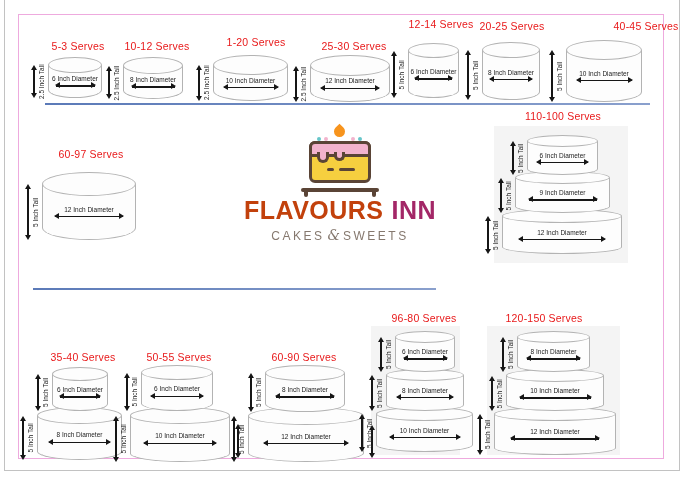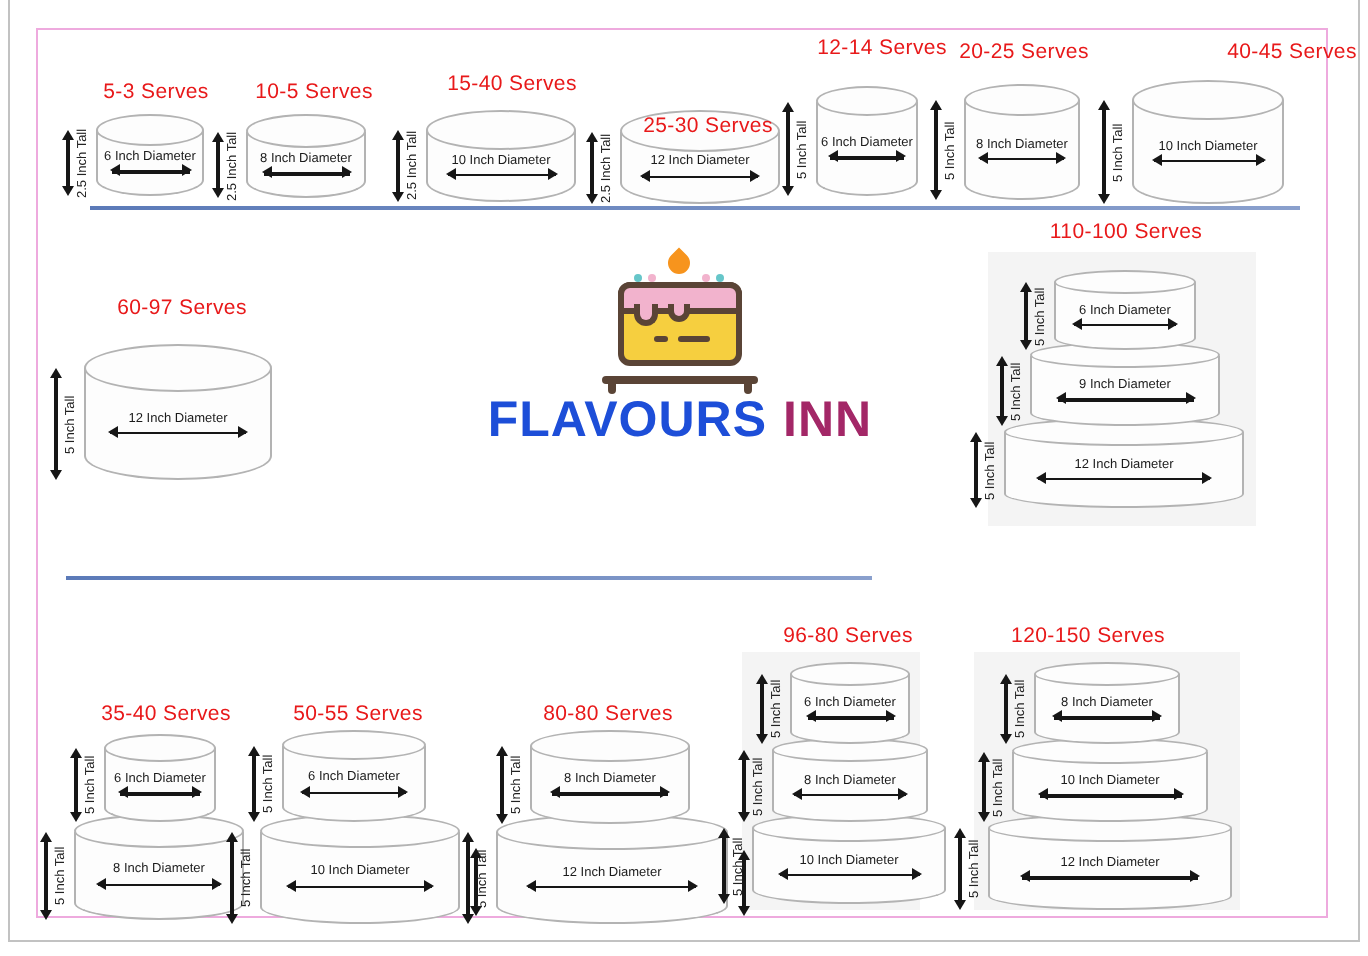--- a/index.html
+++ b/index.html
@@ -140,68 +140,71 @@
         <div class="frosting">
           <div class="drip d1"></div>
           <div class="drip d2"></div>
         </div>
         <div class="dash short"></div>
         <div class="dash long"></div>
       </div>
       <div class="plate"></div>
     </div>
     <div class="logo-title">
-      <span class="flavours" style="color: #1d4ed8; text-align: center;">FLAVOURS</span><span class="inn" style="color: rgb(163, 39, 103);">INN</span>
+      <span class="flavours" style="color: #c2410c; text-align: center;">FLAVOURS</span><span class="inn" style="color: rgb(163, 39, 103);">INN</span>
+    </div>
+    <div class="logo-tagline" style="color: rgb(133, 120, 110);">
+      <span>CAKES</span><span class="amp">&amp;</span><span>SWEETS</span>
     </div>
   </div>
 <div class="divider" style="left: 45px; top: 103px; width: 605px;"></div>
     <div class="divider" style="left: 33px; top: 288px; width: 403px;"></div>
     <div class="serves-label" style="left: 78px; top: 40px; color: rgb(232, 25, 26);">5-3 Serves</div>
     <div class="tier" style="left: 48px; top: 57px; width: 54px; height: 41px; z-index: 2;">
       <div class="tier-top" style="height: 16px;"></div>
       <div class="tier-body" style="top: 8px; border-radius: 0px 0px 50% 50% / 0px 0px 8px 8px;">
         <div class="dia-label">6 Inch Diameter</div>
         <div class="harrow" style="width: 39px;"></div>
       </div>
     </div>
     <div class="vmarker" style="left: 30px; top: 65px; height: 33px;">
       <div class="varrow-col">
         <div class="varrow-line"></div>
       </div>
       <div class="vtext">2.5 Inch Tall</div>
     </div>
-    <div class="serves-label" style="left: 157px; top: 40px; color: rgb(232, 25, 26);">10-5 Serves</div>
+    <div class="serves-label" style="left: 157px; top: 40px; color: rgb(232, 25, 26);">10-12 Serves</div>
     <div class="tier" style="left: 123px; top: 57px; width: 60px; height: 42px; z-index: 2;">
       <div class="tier-top" style="height: 17px;"></div>
       <div class="tier-body" style="top: 8.5px; border-radius: 0px 0px 50% 50% / 0px 0px 8.5px 8.5px;">
         <div class="dia-label">8 Inch Diameter</div>
         <div class="harrow" style="width: 43px;"></div>
       </div>
     </div>
     <div class="vmarker" style="left: 105px; top: 65.5px; height: 33.5px;">
       <div class="varrow-col">
         <div class="varrow-line"></div>
       </div>
       <div class="vtext">2.5 Inch Tall</div>
     </div>
-    <div class="serves-label" style="left: 256px; top: 36px; color: rgb(232, 25, 26);">15-40 Serves</div>
+    <div class="serves-label" style="left: 256px; top: 36px; color: rgb(232, 25, 26);">1-20 Serves</div>
     <div class="tier" style="left: 213px; top: 55px; width: 75px; height: 46px; z-index: 2;">
       <div class="tier-top" style="height: 20px;"></div>
       <div class="tier-body" style="top: 10px; border-radius: 0px 0px 50% 50% / 0px 0px 10px 10px;">
         <div class="dia-label">10 Inch Diameter</div>
         <div class="harrow" style="width: 54px;"></div>
       </div>
     </div>
     <div class="vmarker" style="left: 195px; top: 65px; height: 36px;">
       <div class="varrow-col">
         <div class="varrow-line"></div>
       </div>
       <div class="vtext">2.5 Inch Tall</div>
     </div>
-    <div class="serves-label" style="left: 354px; top: 57px; color: rgb(232, 25, 26);">25-30 Serves</div>
+    <div class="serves-label" style="left: 354px; top: 40px; color: rgb(232, 25, 26);">25-30 Serves</div>
     <div class="tier" style="left: 310px; top: 55px; width: 80px; height: 47px; z-index: 2;">
       <div class="tier-top" style="height: 21px;"></div>
       <div class="tier-body" style="top: 10.5px; border-radius: 0px 0px 50% 50% / 0px 0px 10.5px 10.5px;">
         <div class="dia-label">12 Inch Diameter</div>
         <div class="harrow" style="width: 58px;"></div>
       </div>
     </div>
     <div class="vmarker" style="left: 292px; top: 65.5px; height: 36.5px;">
       <div class="varrow-col">
         <div class="varrow-line"></div>
@@ -357,21 +360,21 @@
       <div class="varrow-col">
         <div class="varrow-line"></div>
       </div>
       <div class="vtext">5 Inch Tall</div>
     </div>
     <div class="vmarker" style="left: 234px; top: 424px; height: 34px;">
       <div class="varrow-col">
         <div class="varrow-line"></div>
       </div>
     </div>
-    <div class="serves-label" style="left: 304px; top: 351px; color: rgb(232, 25, 26);">80-80 Serves</div>
+    <div class="serves-label" style="left: 304px; top: 351px; color: rgb(232, 25, 26);">60-90 Serves</div>
     <div class="tier" style="left: 265px; top: 365px; width: 80px; height: 47px; z-index: 3;">
       <div class="tier-top" style="height: 16px;"></div>
       <div class="tier-body" style="top: 8px; border-radius: 0px 0px 50% 50% / 0px 0px 8px 8px;">
         <div class="dia-label">8 Inch Diameter</div>
         <div class="harrow" style="width: 58px;"></div>
       </div>
     </div>
     <div class="vmarker" style="left: 247px; top: 373px; height: 39px;">
       <div class="varrow-col">
         <div class="varrow-line"></div>

